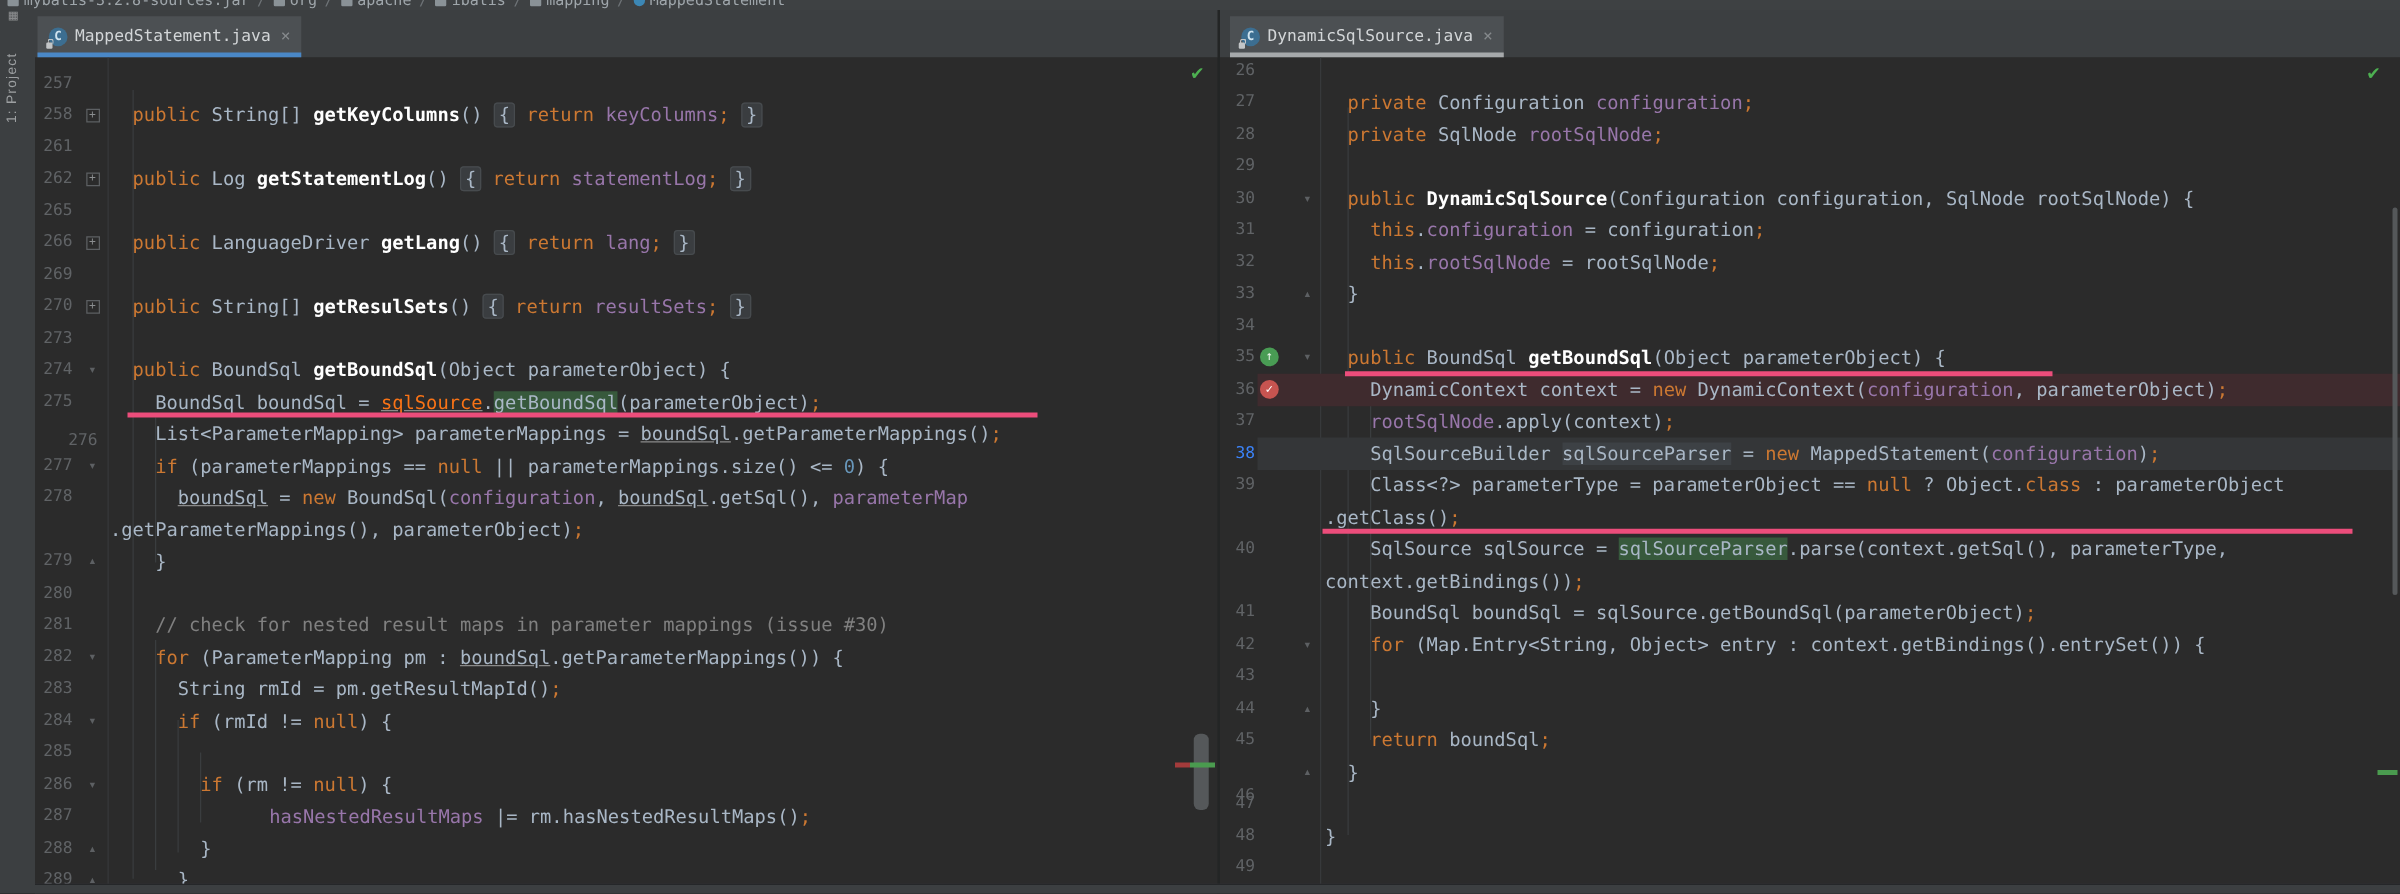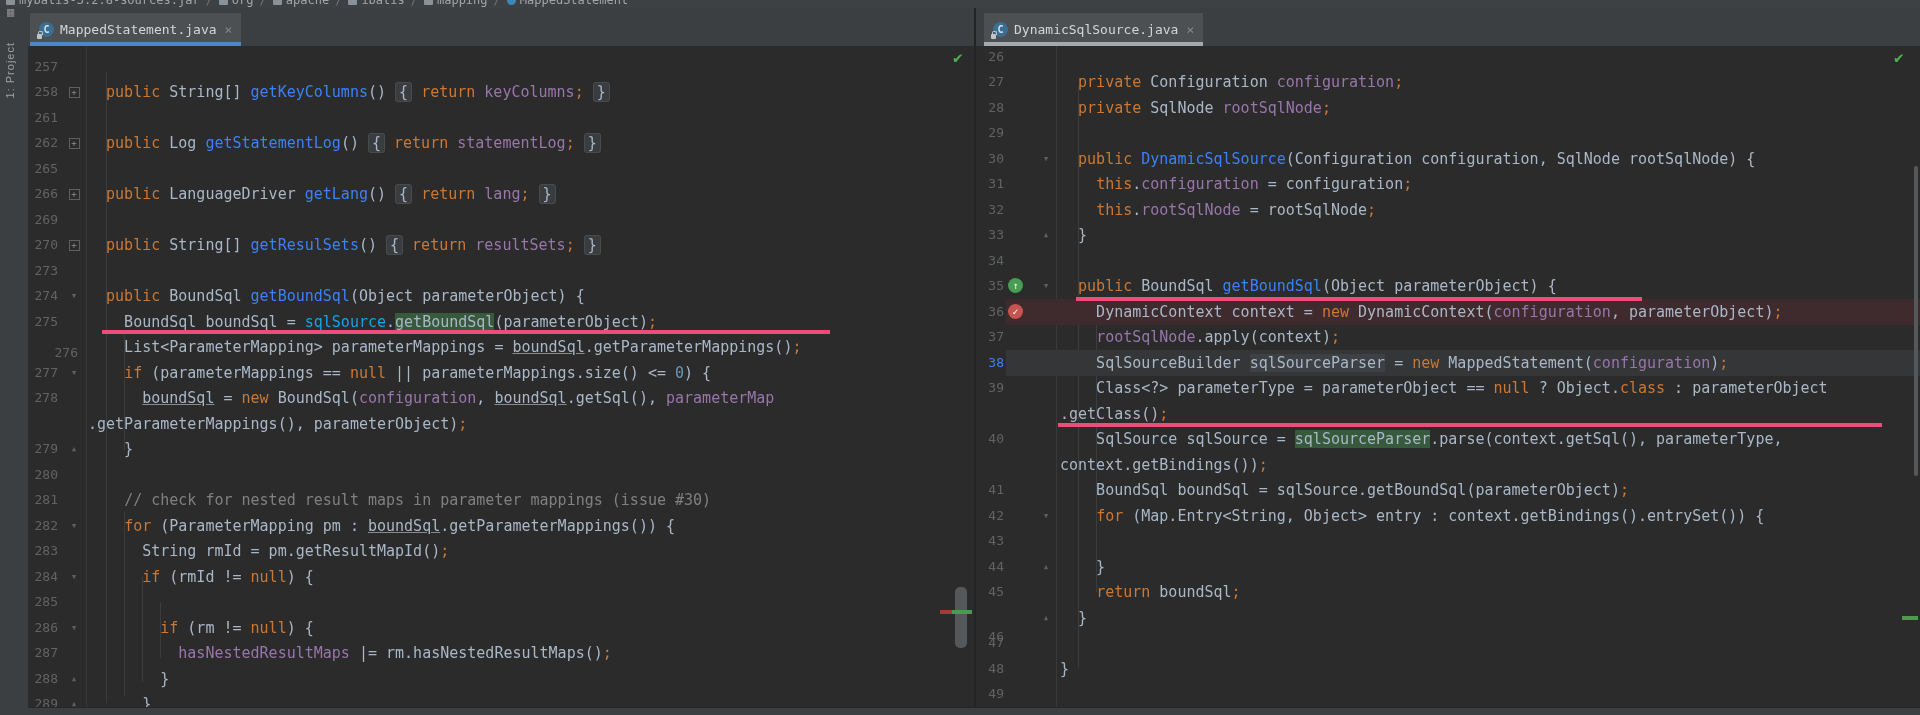--- a/index.html
+++ b/index.html
@@ -43,25 +43,25 @@
   .band-breakpoint{background:#3f2b2e;}
   .band-caret{background:#343638;}
   .line-num{position:absolute;height:26px;line-height:26px;text-align:right;color:#606366;
     font-size:13px;}
   .line-num.bright{color:#3b82f6;}
   .code-line{position:absolute;height:26px;line-height:26px;white-space:pre;font-size:15px;
     color:#a9b7c6;}
   .tk-k{color:#cc7832;}
   .tk-p{color:#a9b7c6;}
   .tk-f{color:#9876aa;}
-  .tk-m{color:#3b82f6;font-weight:normal;}
+  .tk-m{color:#ffffff;font-weight:bold;}
   .tk-c{color:#808080;}
   .tk-n{color:#6897bb;}
   .tk-chip{background:#3a3d40;border:1px solid #474b4e;border-radius:3px;padding:0 3px;}
-  .tk-fu{color:#0ea5e9;text-decoration-color:#8a8a8a;}
+  .tk-fu{color:#f97316;text-decoration:underline;text-decoration-color:#8a8a8a;}
   .tk-pu{color:#a9b7c6;text-decoration:underline;text-decoration-color:#8a8a8a;}
   .tk-hg{color:#a9b7c6;background:#37593c;}
   .tk-hc{color:#a9b7c6;background:#3d4145;}
   .fold{position:absolute;width:16px;height:26px;line-height:26px;text-align:center;
     color:#5d6063;font-size:11px;}
   .fold.sq{line-height:9px;}
   .fold.sq i{display:inline-block;width:9px;height:9px;border:1px solid #5d6063;
     font-style:normal;font-size:9px;line-height:8px;color:#8b8e90;margin-top:8px;}
   .gicon{position:absolute;width:15px;height:15px;border-radius:50%;text-align:center;
     font-size:10px;line-height:15px;}
@@ -158,21 +158,21 @@
       <div class="line-num" style="left: 0px; top: 492.25px; width: 30px;">283</div>
       <div class="code-line" style="left: 60px; top: 492.25px;"><span class="tk-p">      String rmId = pm.getResultMapId()</span><span class="tk-k">;</span></div>
       <div class="line-num" style="left: 0px; top: 517.75px; width: 30px;">284</div>
       <div class="fold" style="left: 38px; top: 517.75px;">▾</div>
       <div class="code-line" style="left: 60px; top: 517.75px;"><span class="tk-p">      </span><span class="tk-k">if</span><span class="tk-p"> (rmId != </span><span class="tk-k">null</span><span class="tk-p">) {</span></div>
       <div class="line-num" style="left: 0px; top: 543.25px; width: 30px;">285</div>
       <div class="line-num" style="left: 0px; top: 568.75px; width: 30px;">286</div>
       <div class="fold" style="left: 38px; top: 568.75px;">▾</div>
       <div class="code-line" style="left: 60px; top: 568.75px;"><span class="tk-p">        </span><span class="tk-k">if</span><span class="tk-p"> (rm != </span><span class="tk-k">null</span><span class="tk-p">) {</span></div>
       <div class="line-num" style="left: 0px; top: 594.25px; width: 30px;">287</div>
-      <div class="code-line" style="left: 60px; top: 594.25px;"><span class="tk-p">          </span><span class="tk-f">hasNestedResultMaps</span><span class="tk-p"> |= rm.hasNestedResultMaps()</span><span class="tk-k">;</span></div>
+      <div class="code-line" style="left: 60px; top: 594.25px; padding-left: 37px;"><span class="tk-p">          </span><span class="tk-f">hasNestedResultMaps</span><span class="tk-p"> |= rm.hasNestedResultMaps()</span><span class="tk-k">;</span></div>
       <div class="line-num" style="left: 0px; top: 619.75px; width: 30px;">288</div>
       <div class="fold" style="left: 38px; top: 619.75px;">▴</div>
       <div class="code-line" style="left: 60px; top: 619.75px;"><span class="tk-p">        }</span></div>
       <div class="line-num" style="left: 0px; top: 645.25px; width: 30px;">289</div>
       <div class="fold" style="left: 38px; top: 645.25px;">▴</div>
       <div class="code-line" style="left: 60px; top: 645.25px;"><span class="tk-p">      }</span></div>
       <div class="marker-line" style="left: 74px; top: 284px; width: 728px;"></div>
       <div class="ok-check" style="left: 925px; top: 2px;">✔</div>
       <div class="sb-thumb" style="left: 927px; top: 541px; width: 12px; height: 61px;"></div>
       <div class="vcs-tick" style="left: 912px; top: 564px; width: 12px; background: rgb(163, 59, 59);"></div>

